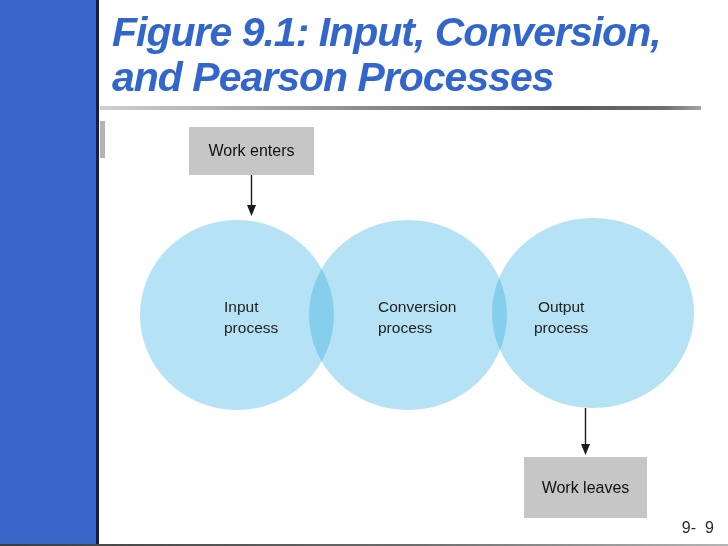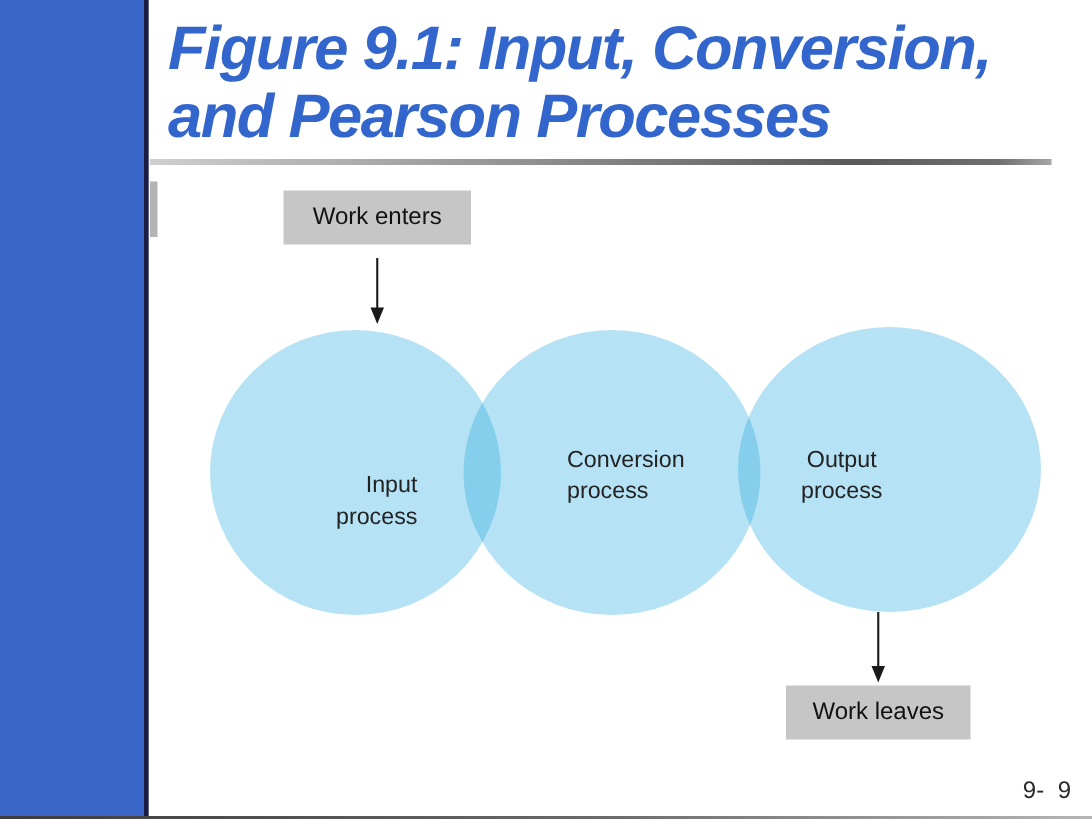--- a/index.html
+++ b/index.html
@@ -41,28 +41,28 @@
   }
   .circle{ fill:rgba(44,172,224,0.35); }
   .arrow-line{ stroke:#1a1a1a; stroke-width:1.4; }
   .arrow-head{ fill:#1a1a1a; }
   .gray-box{
     position:absolute;
     background:#c6c6c6;
     display:flex;align-items:center;justify-content:center;
     font-size:16px;color:#111111;
   }
-  .box-enters{ left:189px;top:127px;width:125px;height:36px; }
-  .box-leaves{ left:524px;top:457px;width:123px;height:36px; }
+  .box-enters{ left:189px;top:127px;width:125px;height:48px; }
+  .box-leaves{ left:524px;top:457px;width:123px;height:61px; }
   .circle-label{
     position:absolute;
     font-size:15.5px;line-height:21px;color:#222222;
     white-space:nowrap;
   }
-  .label-input{ left:224px;top:313px;text-align:right; }
+  .label-input{ left:224px;top:296px; }
   .label-conversion{ left:378px;top:296px; }
   .label-output{ left:534px;top:296px;text-align:center; }
   .circle-label span{ display:block; }
   .copyright{
     position:absolute;left:225px;top:524px;
     font-size:11.5px;color:#1a1a1a;
     white-space:nowrap;
   }
   .page-num{
     position:absolute;right:14px;top:519px;

